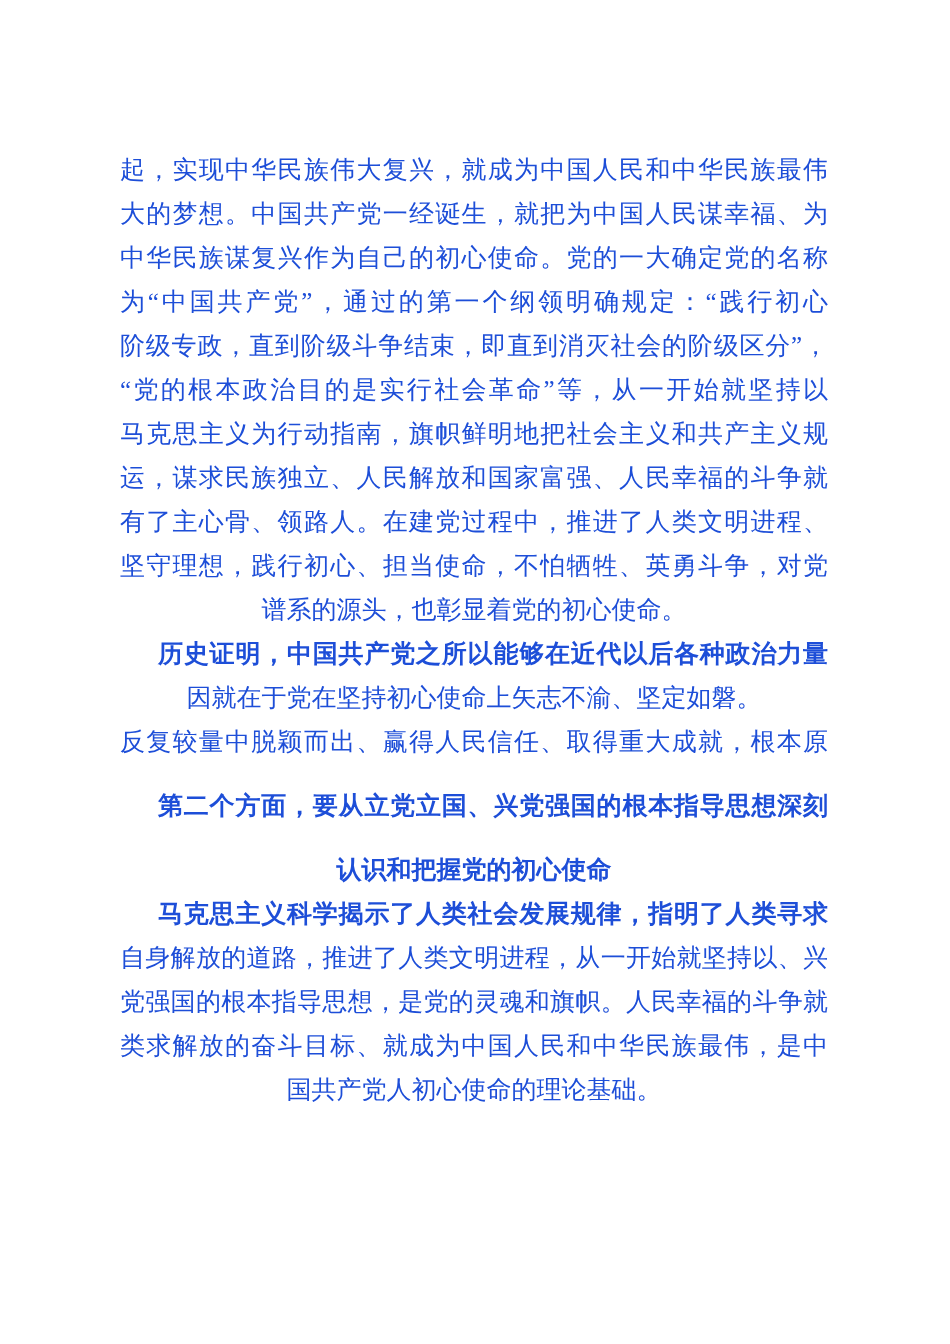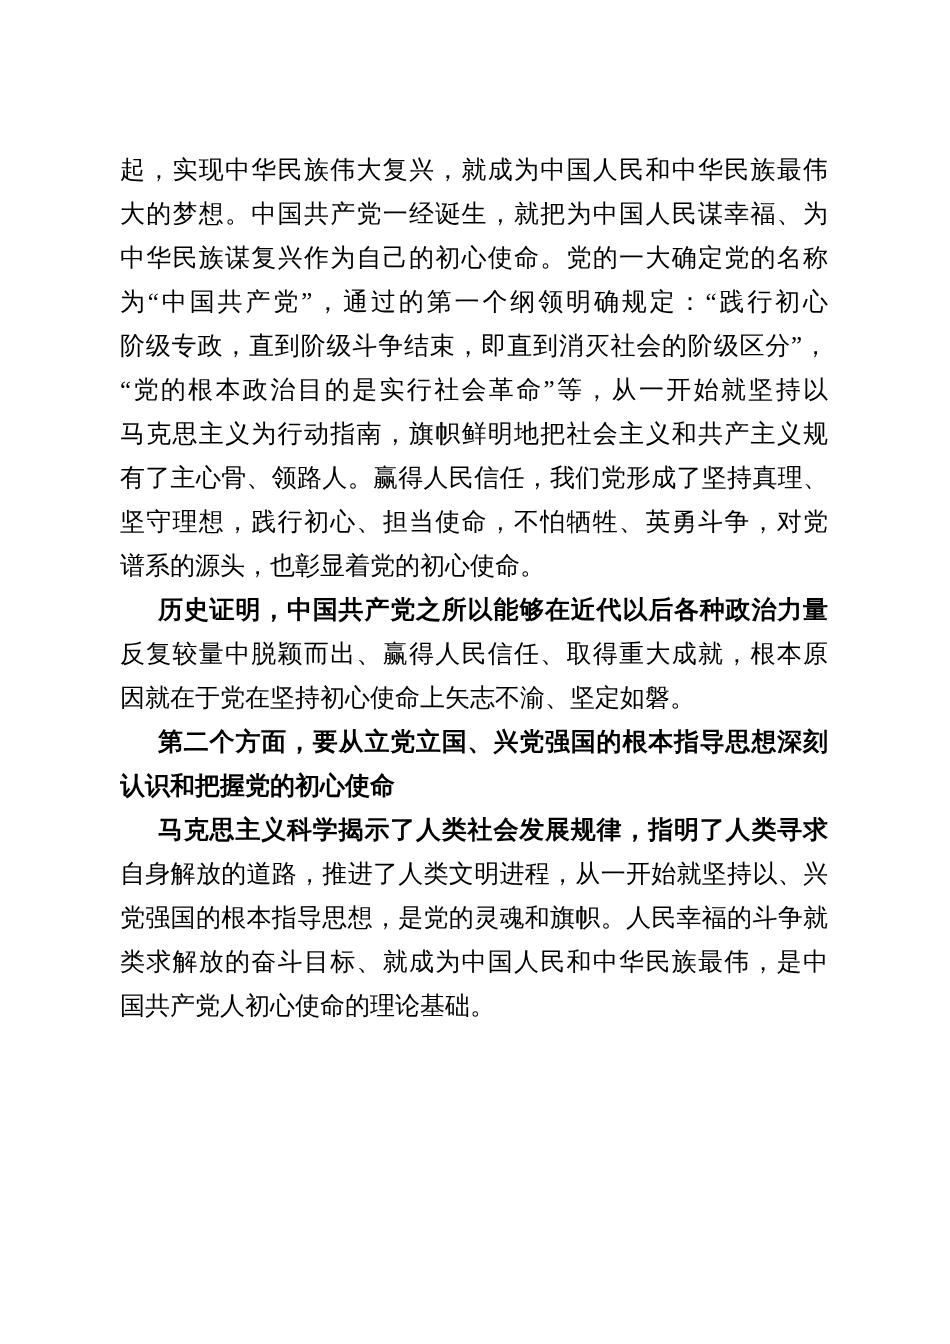--- a/index.html
+++ b/index.html
@@ -26,59 +26,61 @@
     letter-spacing: 0;
   }
   .paragraph {
     margin: 0;
     padding: 0;
   }
   .line {
     height: 44px;
     overflow: hidden;
     white-space: nowrap;
-    text-align: left;
+    text-align: center;
   }
   
   .line.justify {
     white-space: normal;
     text-align: justify;
     text-align-last: justify;
     text-justify: inter-character;
   }
   .line.indent {
     text-indent: 38px;
     font-weight: bold;
   }
   .paragraph.bold .line {
     font-weight: bold;
+    margin-top: 20px;
   }
 </style>
 </head>
 <body>
 
 <div class="page">
-  <div class="text-block" style="color: #000000;">
+  <div class="text-block" style="color: #1d4ed8;">
 
   <div class="paragraph">
         <div class="line justify">起，实现中华民族伟大复兴，就成为中国人民和中华民族最伟</div>
         <div class="line justify">大的梦想。中国共产党一经诞生，就把为中国人民谋幸福、为</div>
         <div class="line justify">中华民族谋复兴作为自己的初心使命。党的一大确定党的名称</div>
         <div class="line justify">为“中国共产党”，通过的第一个纲领明确规定：“践行初心</div>
         <div class="line justify">阶级专政，直到阶级斗争结束，即直到消灭社会的阶级区分”，</div>
         <div class="line justify">“党的根本政治目的是实行社会革命”等，从一开始就坚持以</div>
         <div class="line justify">马克思主义为行动指南，旗帜鲜明地把社会主义和共产主义规</div>
-        <div class="line justify">有了主心骨、领路人。赢得人民信任，我们党形成了坚持真理、</div>
+        <div class="line justify">运，谋求民族独立、人民解放和国家富强、人民幸福的斗争就</div>
+        <div class="line justify">有了主心骨、领路人。在建党过程中，推进了人类文明进程、</div>
         <div class="line justify">坚守理想，践行初心、担当使命，不怕牺牲、英勇斗争，对党</div>
         <div class="line">谱系的源头，也彰显着党的初心使命。</div>
       </div>
       <div class="paragraph">
         <div class="line justify indent">历史证明，中国共产党之所以能够在近代以后各种政治力量</div>
+        <div class="line">因就在于党在坚持初心使命上矢志不渝、坚定如磐。</div>
         <div class="line justify">反复较量中脱颖而出、赢得人民信任、取得重大成就，根本原</div>
-        <div class="line">因就在于党在坚持初心使命上矢志不渝、坚定如磐。</div>
       </div>
       <div class="paragraph bold">
         <div class="line justify indent">第二个方面，要从立党立国、兴党强国的根本指导思想深刻</div>
         <div class="line">认识和把握党的初心使命</div>
       </div>
       <div class="paragraph">
         <div class="line justify indent">马克思主义科学揭示了人类社会发展规律，指明了人类寻求</div>
         <div class="line justify">自身解放的道路，推进了人类文明进程，从一开始就坚持以、兴</div>
         <div class="line justify">党强国的根本指导思想，是党的灵魂和旗帜。人民幸福的斗争就</div>
         <div class="line justify">类求解放的奋斗目标、就成为中国人民和中华民族最伟，是中</div>

